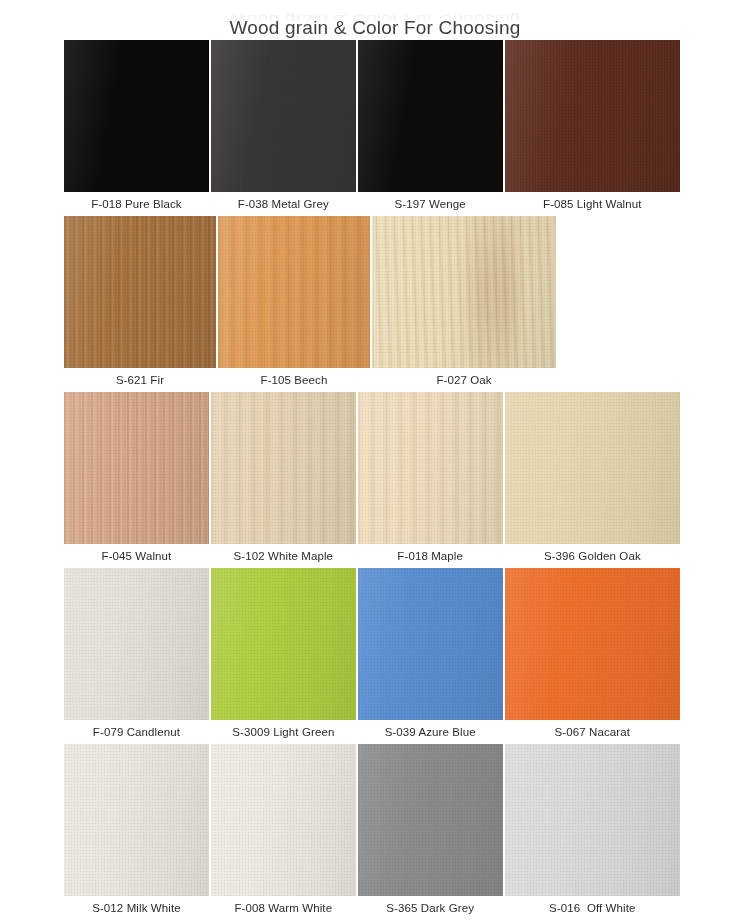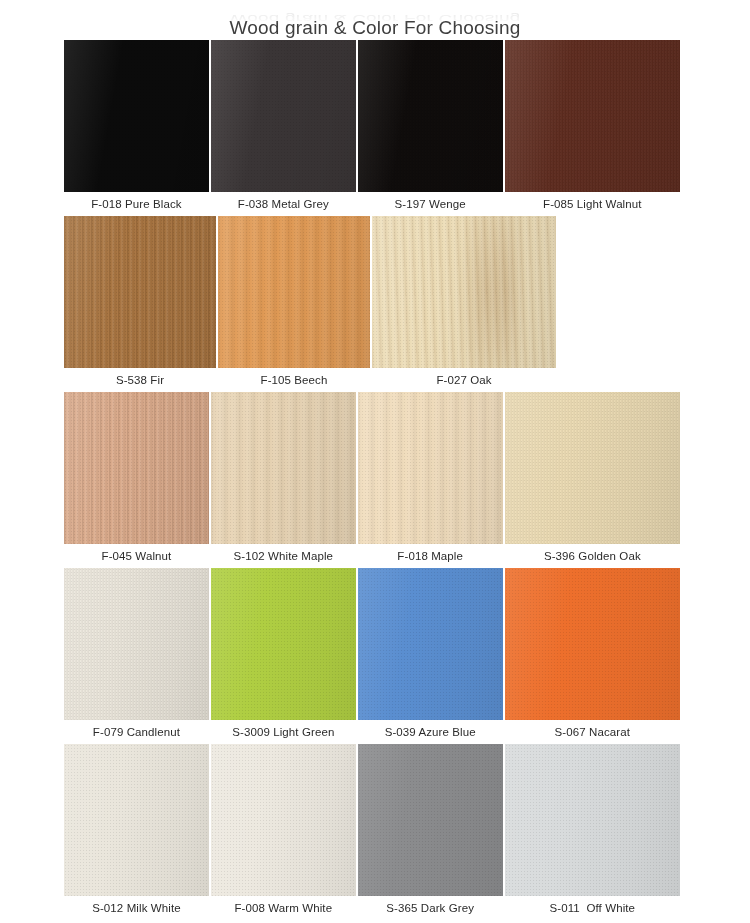--- a/index.html
+++ b/index.html
@@ -214,21 +214,21 @@
           <div class="caption">F-085 Light Walnut</div>
         </div>
       </div>
       <div class="row">
         <div class="cell">
           <div class="swatch" style="background-color: rgb(169, 116, 63);">
             <div class="grain-med"></div>
             <div class="speckle"></div>
             <div class="sheen"></div>
           </div>
-          <div class="caption">S-538 Fir</div>
+          <div class="caption">S-621 Fir</div>
         </div>
         <div class="cell">
           <div class="swatch" style="background-color: rgb(224, 154, 85);">
             <div class="grain-soft"></div>
             <div class="speckle"></div>
             <div class="sheen"></div>
           </div>
           <div class="caption">F-105 Beech</div>
         </div>
         <div class="cell">
@@ -332,18 +332,18 @@
             <div class="sheen"></div>
           </div>
           <div class="caption">S-365 Dark Grey</div>
         </div>
         <div class="cell">
           <div class="swatch" style="background-color: rgb(216, 219, 220);">
             <div class="grain-flat"></div>
             <div class="speckle"></div>
             <div class="sheen"></div>
           </div>
-          <div class="caption">S-011  Off White</div>
+          <div class="caption">S-016  Off White</div>
         </div>
       </div>
     </div>
 
 </div>
 
 </body></html>

